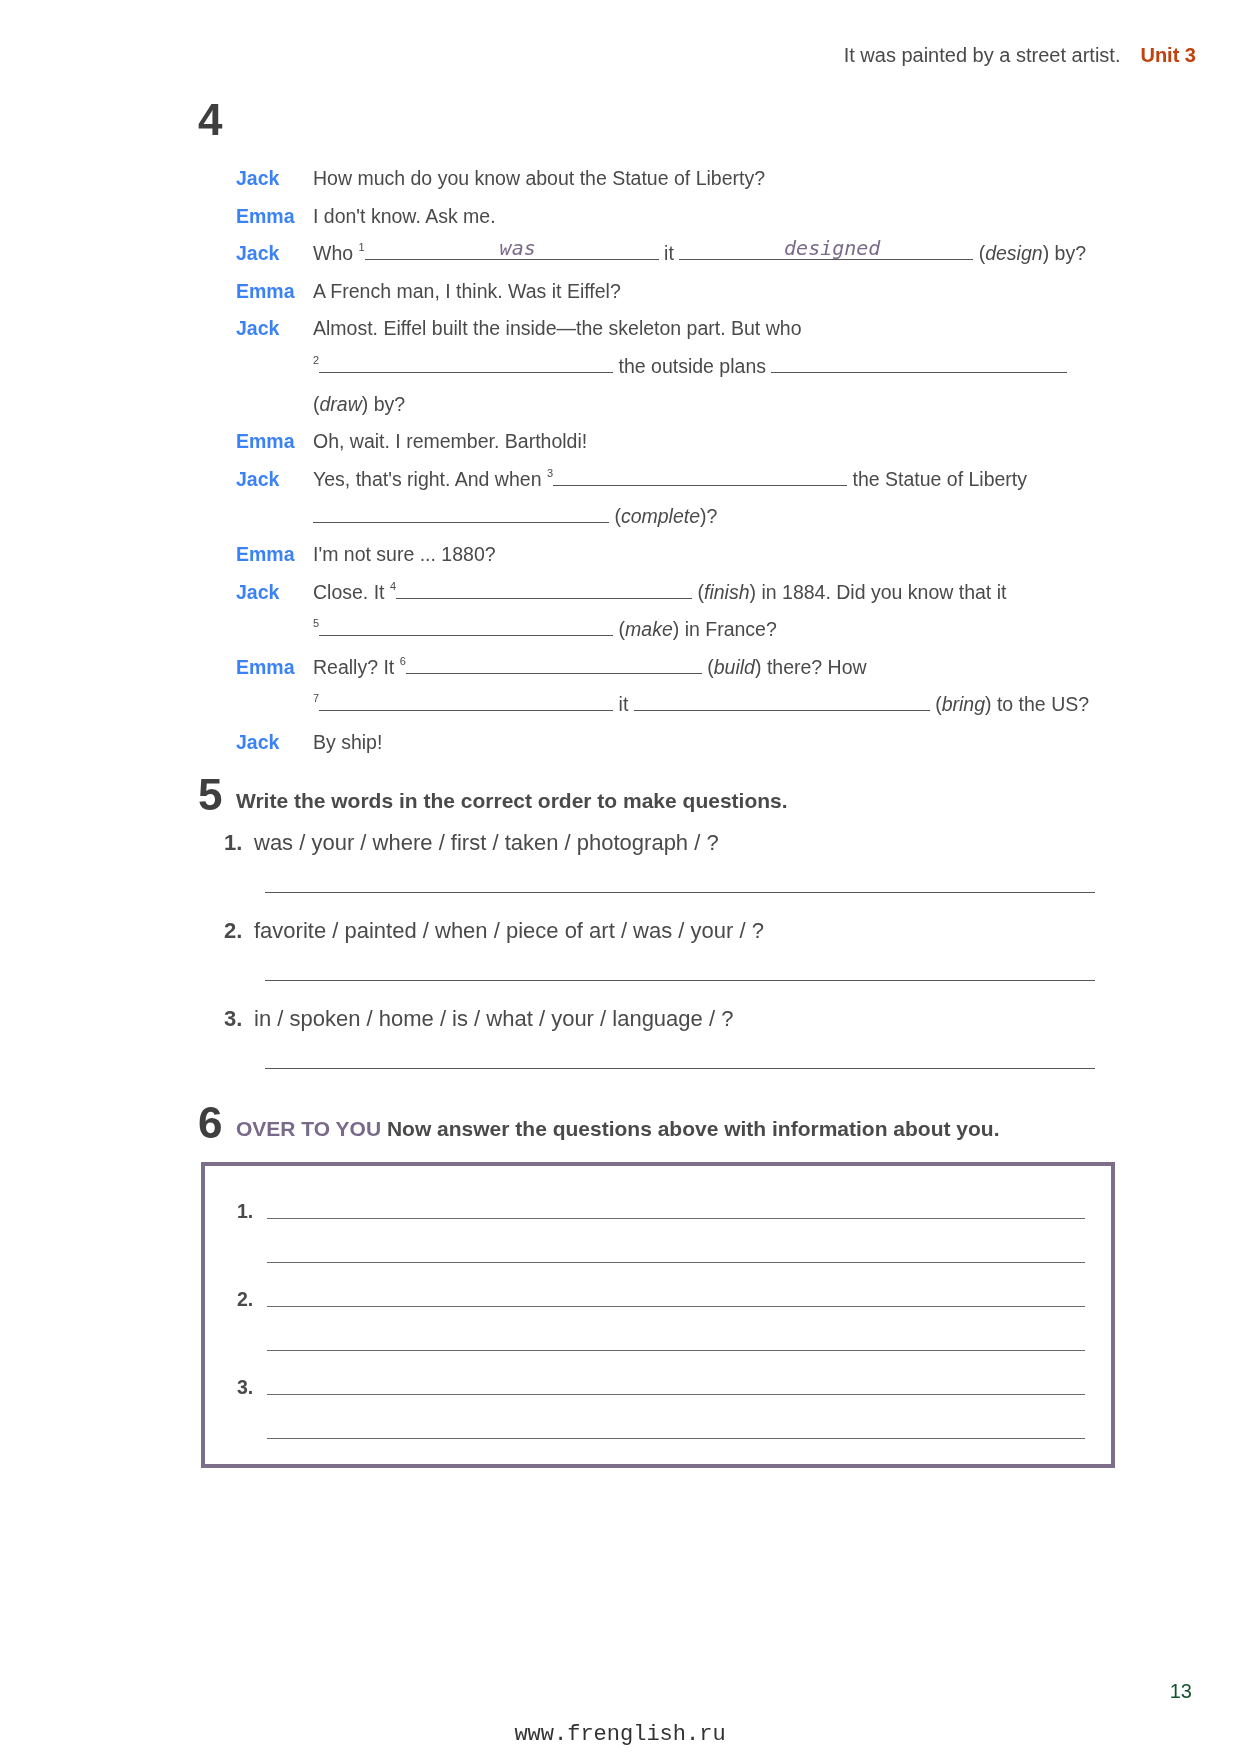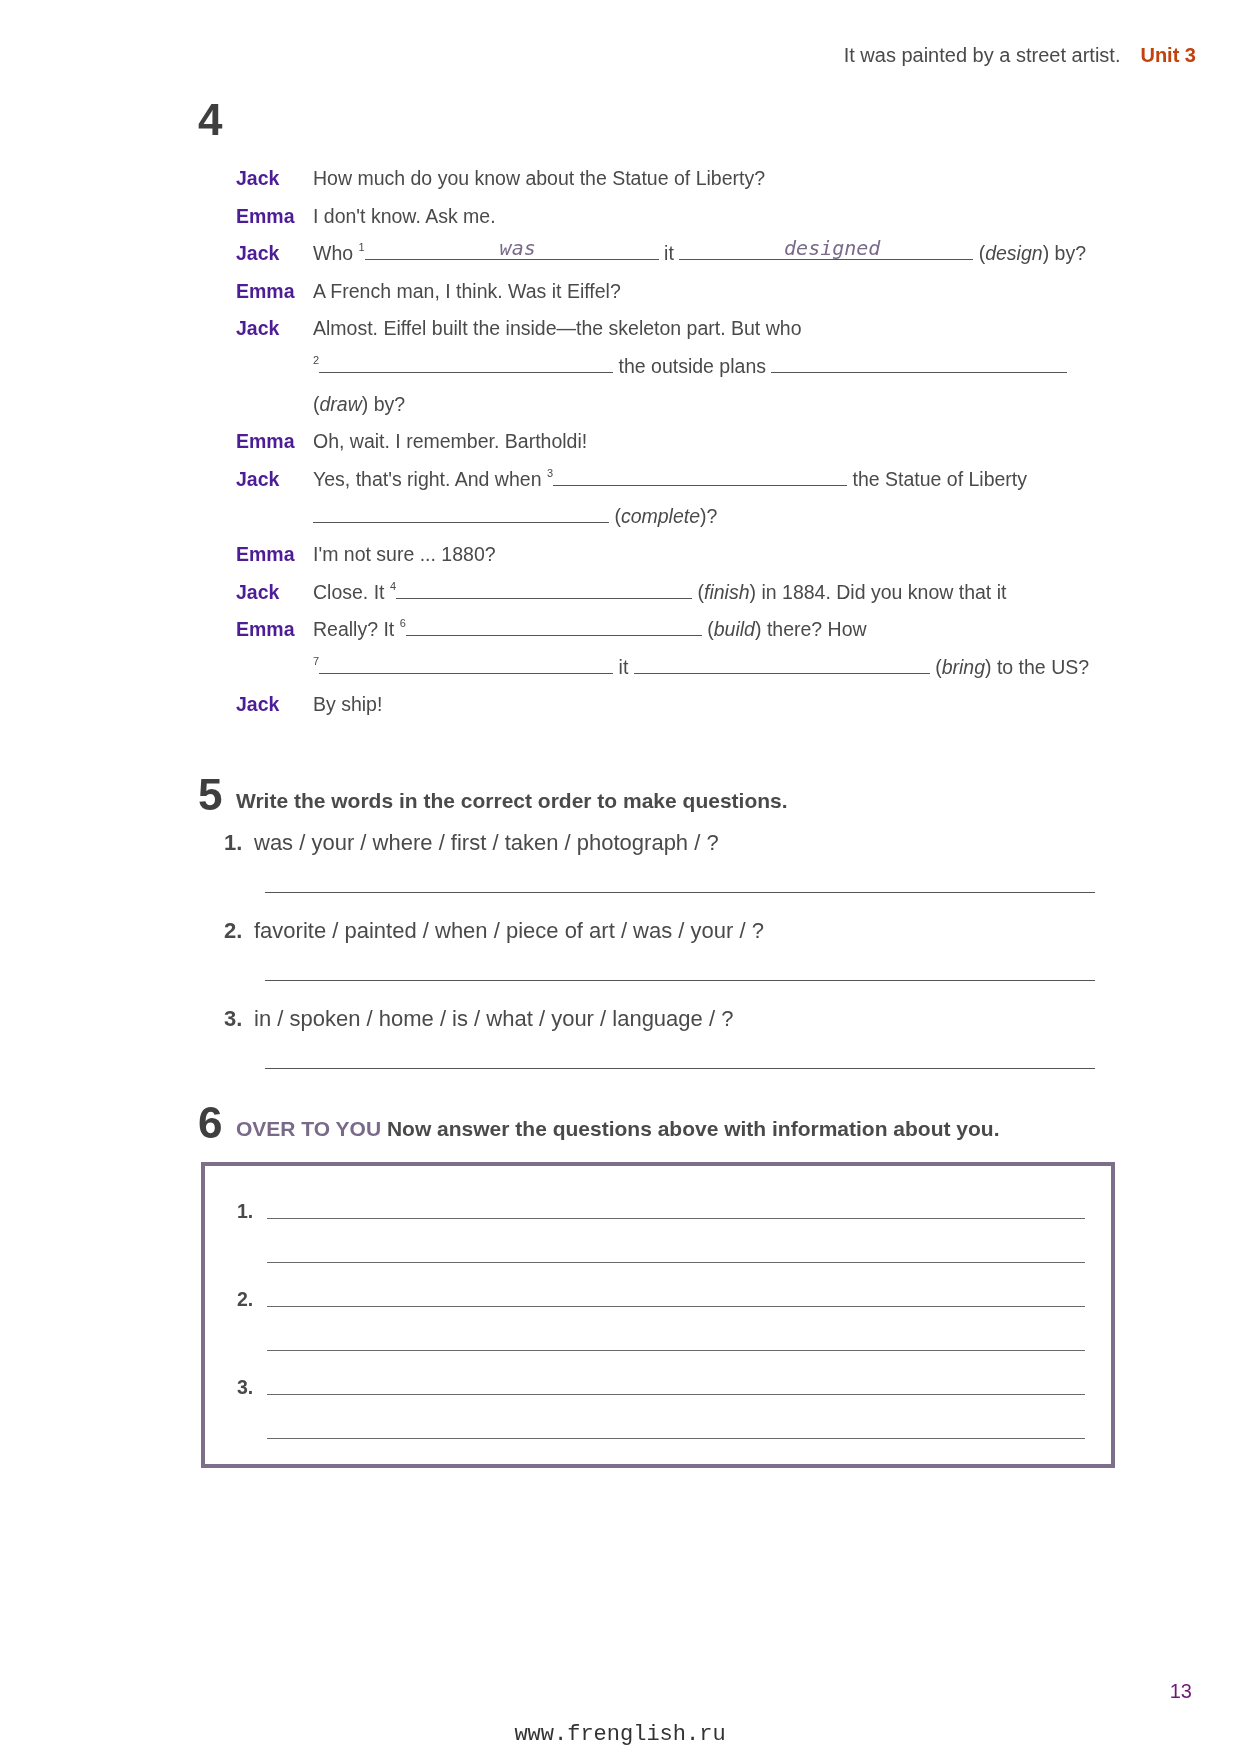--- a/index.html
+++ b/index.html
@@ -6,33 +6,33 @@
   body { width:1240px; height:1754px; position:relative; overflow:hidden;
          font-family:"Liberation Sans", sans-serif; color:#4a4a4a; }
   .header { position:absolute; top:44px; right:44px; font-size:20px; color:#4a4a4a; }
   .header .unit { color:#c2410c; font-weight:bold; margin-left:20px; }
   .ex-head { position:absolute; left:198px; display:flex; align-items:flex-end; }
   .ex-num { font-size:44px; font-weight:bold; color:#3f3f3f; line-height:40px; width:38px; letter-spacing:-1px; }
   .ex-title { font-size:21px; font-weight:bold; color:#4a4a4a; line-height:24px; padding-bottom:2px; }
   .accent { color:#7a6a8a; }
   .conv { position:absolute; left:236px; top:160px; width:860px; }
   .line { position:relative; height:37.6px; font-size:19.5px; line-height:37.6px; white-space:nowrap; }
-  .speaker { position:absolute; left:0; font-weight:bold; color:#4c1d95; }
+  .speaker { position:absolute; left:0; font-weight:bold; color:#3b82f6; }
   .txt { position:absolute; left:77px; }
   .blank { display:inline-block; border-bottom:1.5px solid #555; height:22px; vertical-align:baseline; position:relative; text-align:center; }
   .ans { font-family:"DejaVu Sans Mono", monospace; color:#7a6a8a; font-style:italic; font-size:20px; position:absolute; left:12px; right:0; bottom:0; line-height:22px; }
   sup { font-size:11px; vertical-align:top; position:relative; top:-6px; }
   i { font-style:italic; }
   .q { position:absolute; left:224px; font-size:22px; }
   .q .n { font-weight:bold; display:inline-block; width:30px; }
   .wline { position:absolute; left:265px; width:830px; border-bottom:1.5px solid #555; }
   .box { position:absolute; left:201px; top:1162px; width:914px; height:306px; border:4px solid #7d6e8a; box-sizing:border-box; }
   .bn { position:absolute; left:32px; font-size:19.5px; font-weight:bold; }
   .bl { position:absolute; left:62px; width:818px; border-bottom:1.5px solid #6a6a6a; }
-  .pagenum { position:absolute; right:48px; top:1680px; font-size:20px; color:#701a75; }
+  .pagenum { position:absolute; right:48px; top:1680px; font-size:20px; color:#14532d; }
   .footer { position:absolute; left:0; width:1240px; top:1722px; text-align:center; font-family:"Liberation Mono", monospace; font-size:22px; color:#333; }
 </style>
 </head>
 <body>
 
 <div class="header">
   <span>It was painted by a street artist.</span><span class="unit">Unit 3</span>
 </div>
 
 <div class="ex-head" style="top:100px;">
@@ -97,20 +97,23 @@
   </div>
   <div class="line">
     <span class="speaker">Jack</span>
     <span class="txt">
       <span>Close. It</span>
       <sup>4</sup><span class="blank" style="width:296px;"></span>
       (<i>finish</i><span>) in 1884. Did you know that it</span>
     </span>
   </div>
   <div class="line">
+    <span class="txt"><sup>5</sup><span class="blank" style="width:294px;"></span> (<i>make</i><span>) in France?</span></span>
+  </div>
+  <div class="line">
     <span class="speaker">Emma</span>
     <span class="txt">
       <span>Really? It</span>
       <sup>6</sup><span class="blank" style="width:296px;"></span>
       (<i>build</i><span>) there? How</span>
     </span>
   </div>
   <div class="line">
     <span class="txt">
       <sup>7</sup><span class="blank" style="width:294px;"></span>

